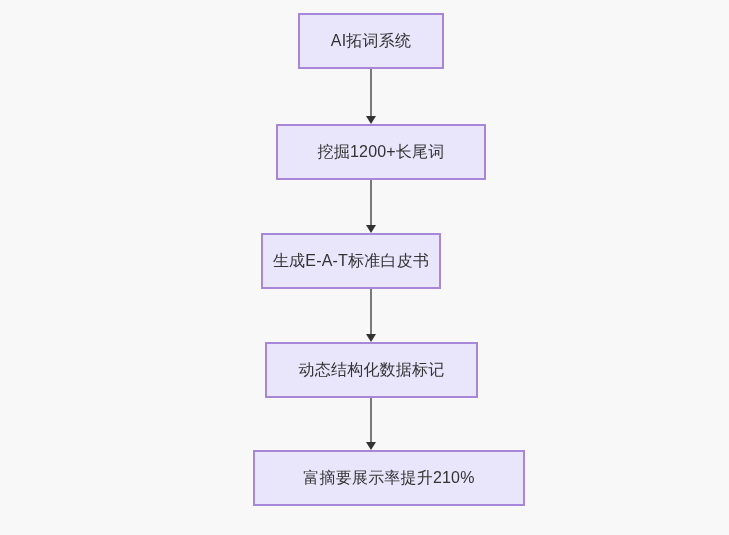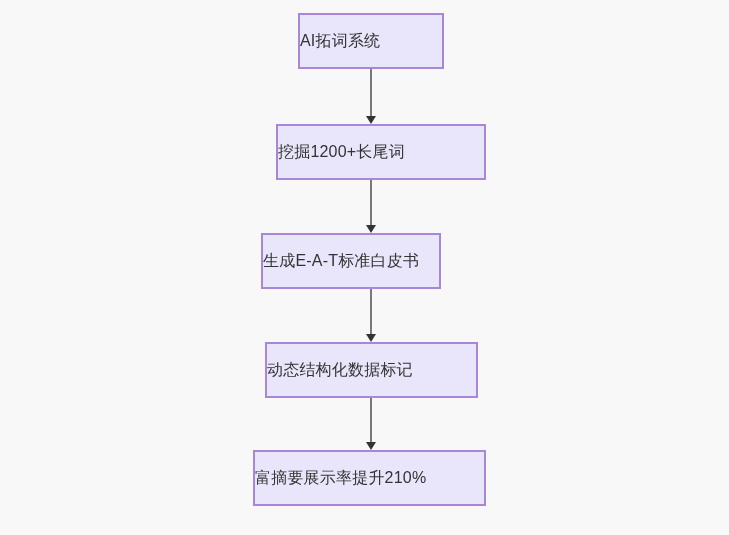--- a/index.html
+++ b/index.html
@@ -18,20 +18,21 @@
     width: 729px;
     height: 535px;
   }
   .node {
     position: absolute;
     box-sizing: border-box;
     background: #e9e5fb;
     border: 2px solid #a887d9;
     display: flex;
     align-items: center;
+    justify-content: center;
     height: 56px;
   }
   .node-label {
     font-size: 16px;
     color: #333333;
     line-height: 1;
     white-space: nowrap;
     letter-spacing: 0.2px;
   }
   .edge {
@@ -74,17 +75,17 @@
   </div>
 
   <div class="node" style="left:261px; top:233px; width:180px;">
     <span class="node-label">生成E-A-T标准白皮书</span>
   </div>
 
   <div class="node" style="left:265px; top:342px; width:213px;">
     <span class="node-label">动态结构化数据标记</span>
   </div>
 
-  <div class="node" style="left:253px; top:450px; width:233px;">
+  <div class="node" style="left:253px; top:450px; width:272px;">
     <span class="node-label">富摘要展示率提升210%</span>
   </div>
 
 </div>
 
 </body></html>

